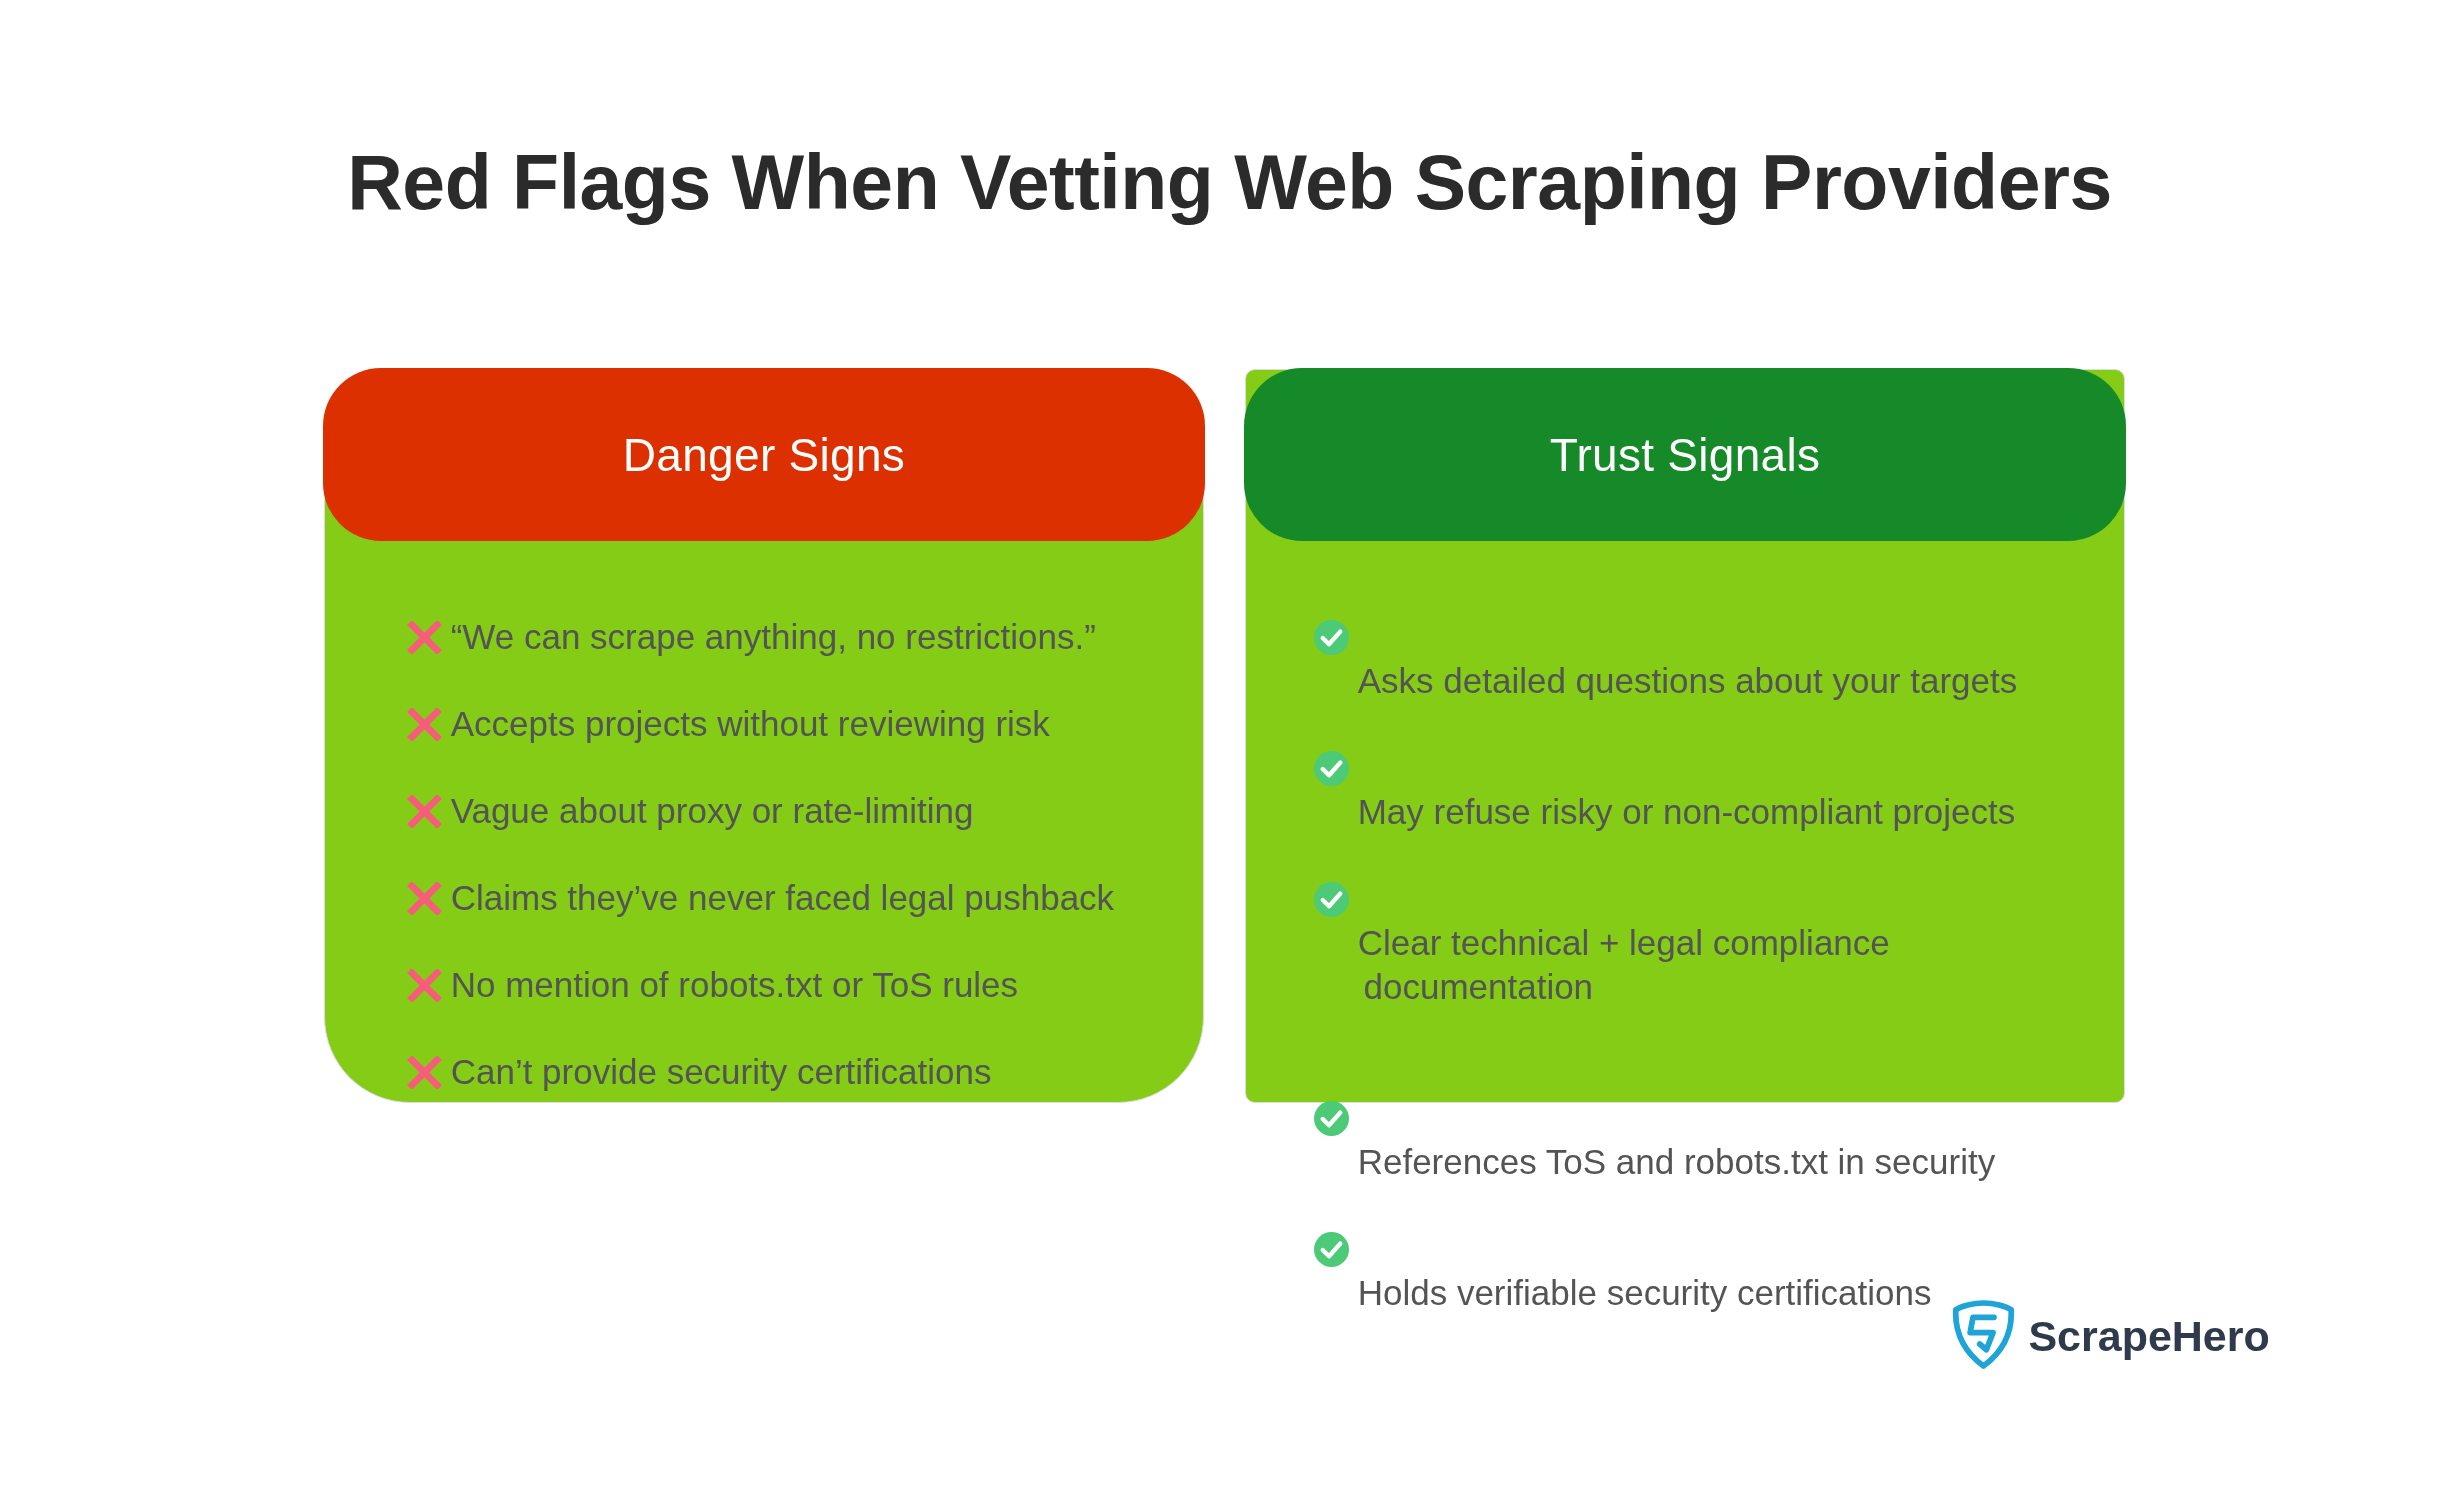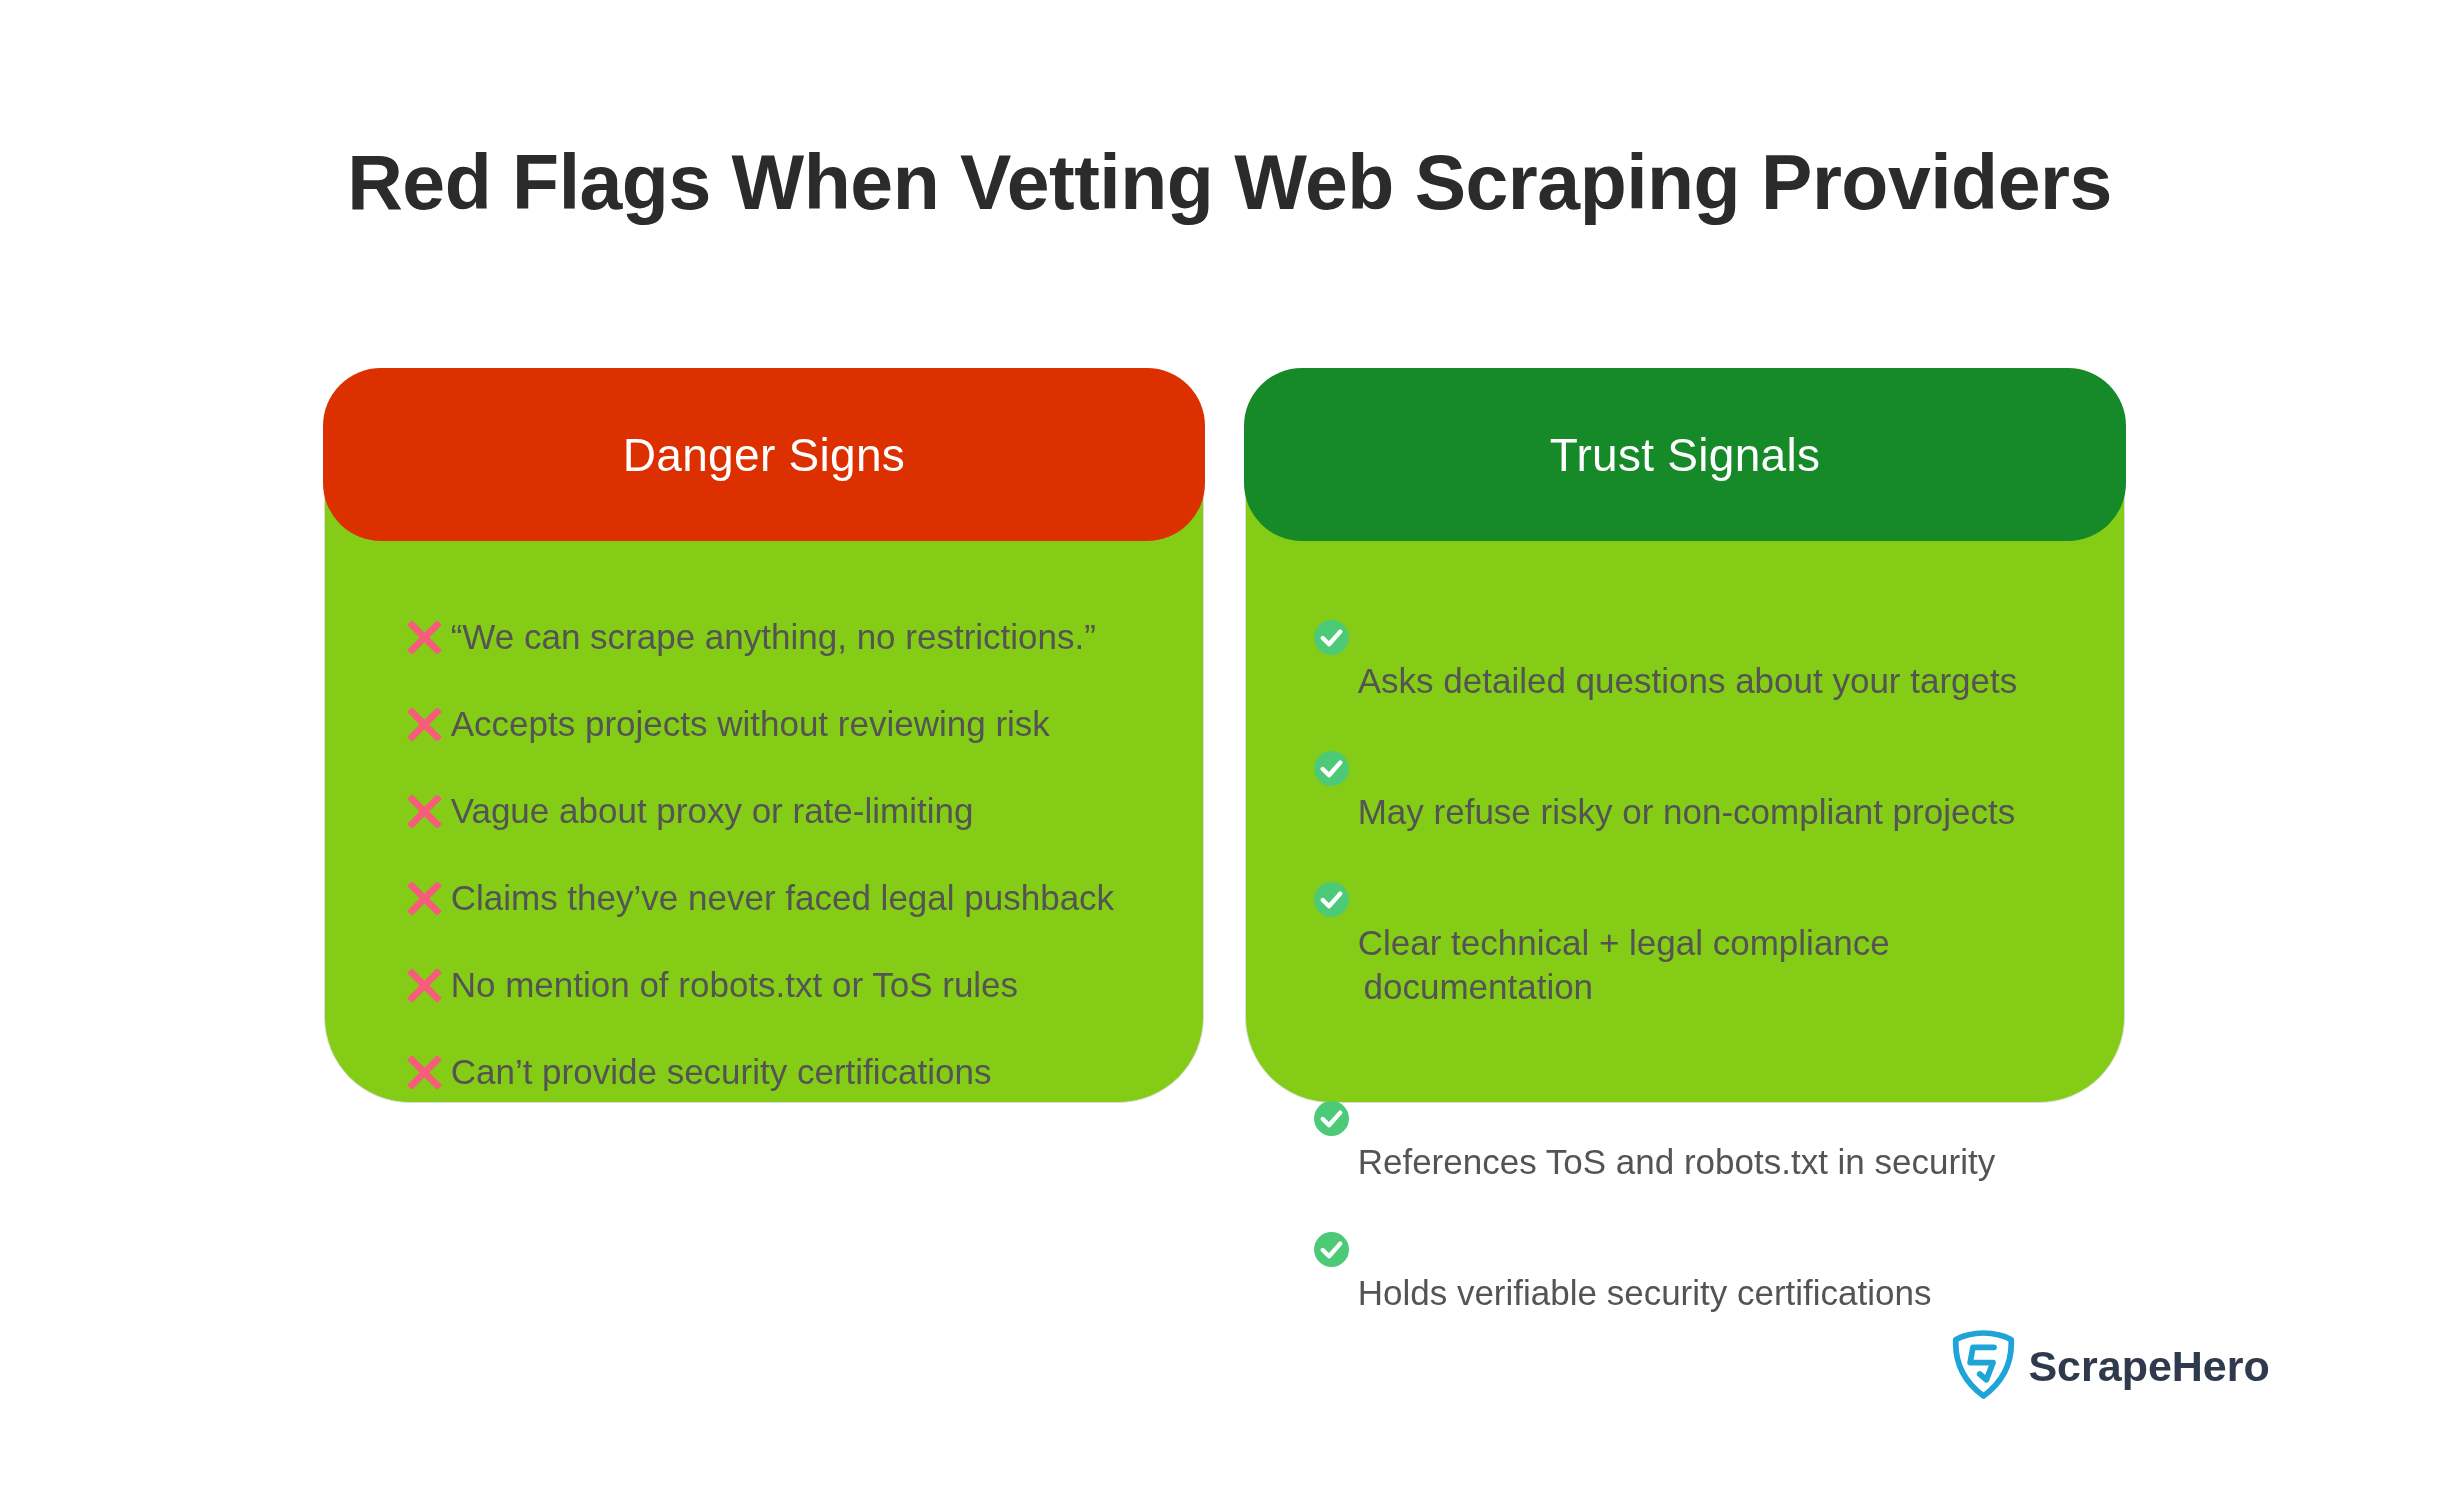--- a/index.html
+++ b/index.html
@@ -15,21 +15,21 @@
     line-height: 96px;
   }
   .card {
     position: absolute; top: 369px; height: 734px;
     box-sizing: border-box;
     border: 1.9px solid #dcdcdc;
     border-radius: 58px 58px 86px 86px;
     background: #84cc16;
   }
   .card.left { left: 324px; width: 880px; }
-  .card.right { left: 1245px; width: 880px; }
+  .card.right { left: 1245px; width: 880px; border-radius: 10px; }
   .card-header {
     position: absolute; left: -1.9px; top: -1.9px; right: -1.9px;
     height: 173px; border-radius: 58px;
     display: flex; align-items: center; justify-content: center;
     color: #ffffff; font-size: 46px; font-weight: 400;
     letter-spacing: 0.3px;
   }
   .card.left .card-header { background: #dc3000; }
   .card.right .card-header { background: #168a29; }
   .items {
@@ -42,21 +42,21 @@
     font-size: 35px; color: #545454; line-height: 44px;
     margin-bottom: 43px;
   }
   .item .icon {
     flex: 0 0 auto; width: 37px; height: 37px; margin-right: 7.7px;
     margin-top: 3.8px; display: inline-flex; align-items: center; justify-content: center;
   }
   .item .text { white-space: pre-line; }
   .item .text .cont { display: block; padding-left: 5.8px; }
   .logo {
-    position: absolute; left: 1952px; top: 1330px;
+    position: absolute; left: 1952px; top: 1300px;
     display: flex; align-items: center;
   }
   .logo-text {
     font-size: 43px; font-weight: 700; color: #2f3b4c; margin-left: 13.4px;
     letter-spacing: 0px;
   }
 </style>
 </head>
 <body>
 

